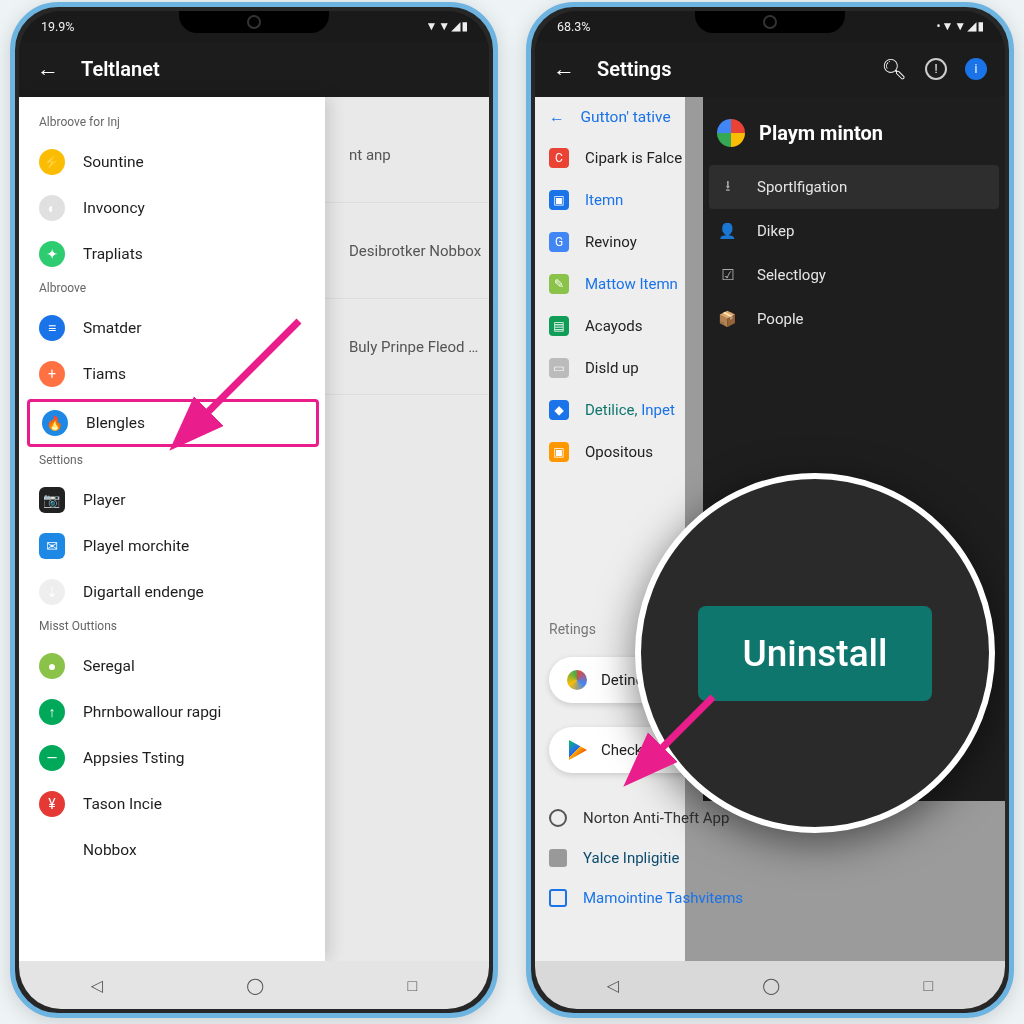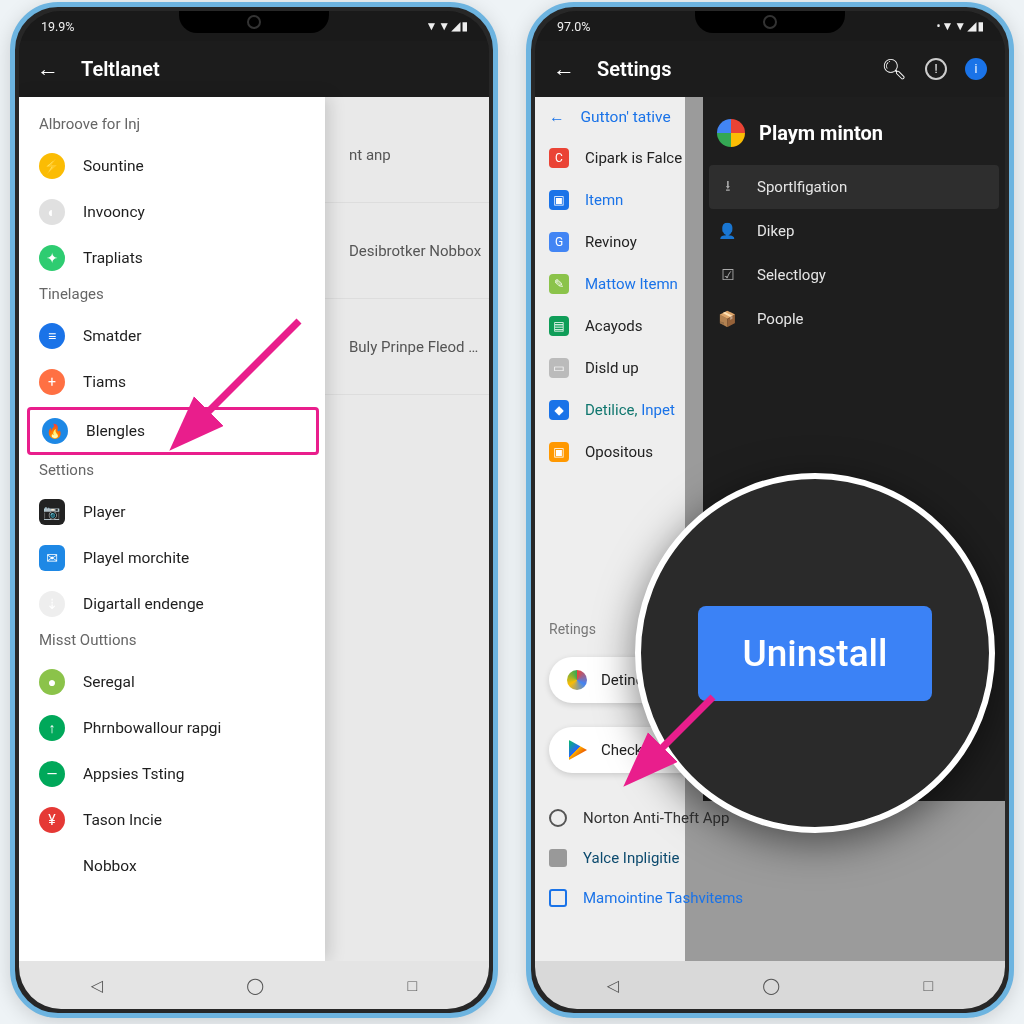--- a/index.html
+++ b/index.html
@@ -10,42 +10,42 @@
   .notch { position:absolute; top:0; left:50%; transform:translateX(-50%); width:150px; height:22px; background:#000; border-radius:0 0 18px 18px; z-index:50; }
   .notch::after{content:"";position:absolute;top:4px;left:50%;transform:translateX(-50%);width:10px;height:10px;border:2px solid #333;border-radius:50%;}
   .statusbar { height:30px; display:flex; align-items:center; justify-content:space-between; padding:0 22px; color:#eee; font-size:12.5px; background:#1a1a1a; }
   .sb-icons { display:flex; gap:4px; align-items:center; font-size:12px; letter-spacing:-1px; }
   .appbar { height:56px; display:flex; align-items:center; gap:22px; padding:0 18px; background:#1c1c1c; color:#fff; }
   .appbar .title { font-size:20px; font-weight:600; }
   .appbar-right { margin-left:auto; display:flex; gap:18px; align-items:center; }
   .bg-list { background:#e9e9e9; position:absolute; top:86px; left:0; right:0; bottom:48px; padding-top:10px; }
   .bg-row { height:56px; border-bottom:1px solid #ddd; display:flex; align-items:center; padding-left:330px; color:#555; font-size:15px; }
   .drawer { position:absolute; top:86px; left:0; width:306px; bottom:48px; background:#fff; box-shadow:4px 0 16px rgba(0,0,0,.15); overflow-y:hidden; padding:14px 0 0; }
-  .dhead { padding:4px 20px 10px; color:#666; font-size:15px; }
+  .dhead { padding:4px 20px 10px; color:#666; font-size:12px; }
   .ditem { display:flex; align-items:center; gap:18px; padding:10px 20px; font-size:15.5px; color:#1e1e1e; }
   .ditem.hl { border:3px solid #e91e8c; border-radius:4px; margin:2px 6px 2px 8px; padding:8px 12px; }
   .dicon { width:26px; height:26px; border-radius:50%; display:flex; align-items:center; justify-content:center; font-size:14px; color:#fff; flex-shrink:0; }
   .arrow1 { position:absolute; top:300px; left:170px; width:120px; height:120px; pointer-events:none; }
   .navbar { position:absolute; bottom:0; left:0; right:0; height:48px; background:#e4e4e4; display:flex; justify-content:space-around; align-items:center; color:#555; }
   
   .p2-body { position:absolute; top:86px; left:0; right:0; bottom:48px; background:#eee; }
   .p2-list { padding:0; }
   .p2-sub { height:40px; display:flex; align-items:center; gap:16px; padding:0 14px; color:#1a73e8; font-size:15.5px; }
   .p2-row { height:42px; display:flex; align-items:center; gap:16px; padding:0 14px; font-size:15px; color:#222; }
   .p2-row .lk { color:#1a73e8; }
   .p2-ic { width:20px; height:20px; border-radius:4px; display:flex;align-items:center;justify-content:center;font-size:12px;color:#fff;flex-shrink:0;}
   .dim { position:absolute; top:0; left:150px; right:0; bottom:0; background:rgba(0,0,0,.35); }
   .panel { position:absolute; top:0; right:0; width:302px; background:#1e1e1e; color:#eee; padding-bottom:460px;}
   .panel-hd { display:flex; align-items:center; gap:14px; padding:22px 14px 18px; }
   .panel-hd .pt { font-size:20px; font-weight:700; color:#fff; }
   .panel-item { display:flex; align-items:center; gap:18px; padding:11px 14px; font-size:15px; color:#e5e5e5;}
   .panel-item.sel { background:#2e2e2e; border-radius:4px; margin:0 6px; padding:11px 8px;}
   .panel-ic { width:22px;height:22px;display:flex;align-items:center;justify-content:center;color:#aaa;}
   .zoom { position:absolute; top:376px; left:100px; width:360px; height:360px; border-radius:50%; background:#2a2a2a; border:6px solid #fff; box-shadow:0 10px 40px rgba(0,0,0,.5); display:flex; align-items:center; justify-content:center; z-index:30;}
-  .zoom-btn { background:#3b82f6; color:#fff; font-size:37px; font-weight:500; padding:26px 44px; border-radius:8px; }
+  .zoom-btn { background:#0f766e; color:#fff; font-size:37px; font-weight:500; padding:26px 44px; border-radius:8px; }
   .ratings { position:absolute; top:524px; left:14px; color:#777; font-size:14px; }
   .chip { position:absolute; left:14px; background:#fff; border-radius:24px; height:46px; display:flex; align-items:center; gap:14px; padding:0 18px; box-shadow:0 2px 6px rgba(0,0,0,.15); font-size:15px; color:#222;}
   .chip1 { top:560px; width:200px;}
   .chip2 { top:630px; width:244px;}
   .plain { position:absolute; left:14px; display:flex; align-items:center; gap:16px; font-size:15px; color:#333;}
   .arrow2 { position:absolute; top:600px; left:108px; width:80px; height:80px; z-index:40; pointer-events:none;}
   .ic-circle{width:28px;height:28px;border-radius:50%;}
   svg{overflow:visible;}
 </style>
 </head>
@@ -82,21 +82,21 @@
             <span>Sountine</span>
           </div>
           <div class="ditem">
             <span class="dicon" style="background: rgb(224, 224, 224);">◐</span>
             <span>Invooncy</span>
           </div>
           <div class="ditem">
             <span class="dicon" style="background: rgb(46, 204, 113);">✦</span>
             <span>Trapliats</span>
           </div>
-          <div class="dhead">Tinelages</div>
+          <div class="dhead">Albroove</div>
           <div class="ditem">
             <span class="dicon" style="background: rgb(26, 115, 232);">≡</span>
             <span>Smatder</span>
           </div>
           <div class="ditem">
             <span class="dicon" style="background: rgb(255, 112, 67);">+</span>
             <span>Tiams</span>
           </div>
           <div class="ditem hl">
             <span class="dicon" style="background: rgb(30, 136, 229);">🔥</span>
@@ -150,21 +150,21 @@
         <span>◯</span>
         <span>□</span>
       </div>
     </div>
   </div>
 
   <div class="phone">
     <div class="phone-inner">
       <div class="notch"></div>
       <div class="statusbar">
-        <span>97.0%</span>
+        <span>68.3%</span>
         <span class="sb-icons">• ▼ ▼ ◢ ▮</span>
       </div>
       <div class="appbar">
         <span style="font-size:22px;">←</span>
         <span class="title">Settings</span>
         <div class="appbar-right">
           <span style="font-size:20px;">🔍︎</span>
           <span style="width:22px;height:22px;border:2px solid #ccc;border-radius:50%;display:flex;align-items:center;justify-content:center;font-size:12px;">!</span>
           <span style="width:22px;height:22px;background:#1a73e8;border-radius:50%;display:flex;align-items:center;justify-content:center;font-size:12px;">i</span>
         </div>

